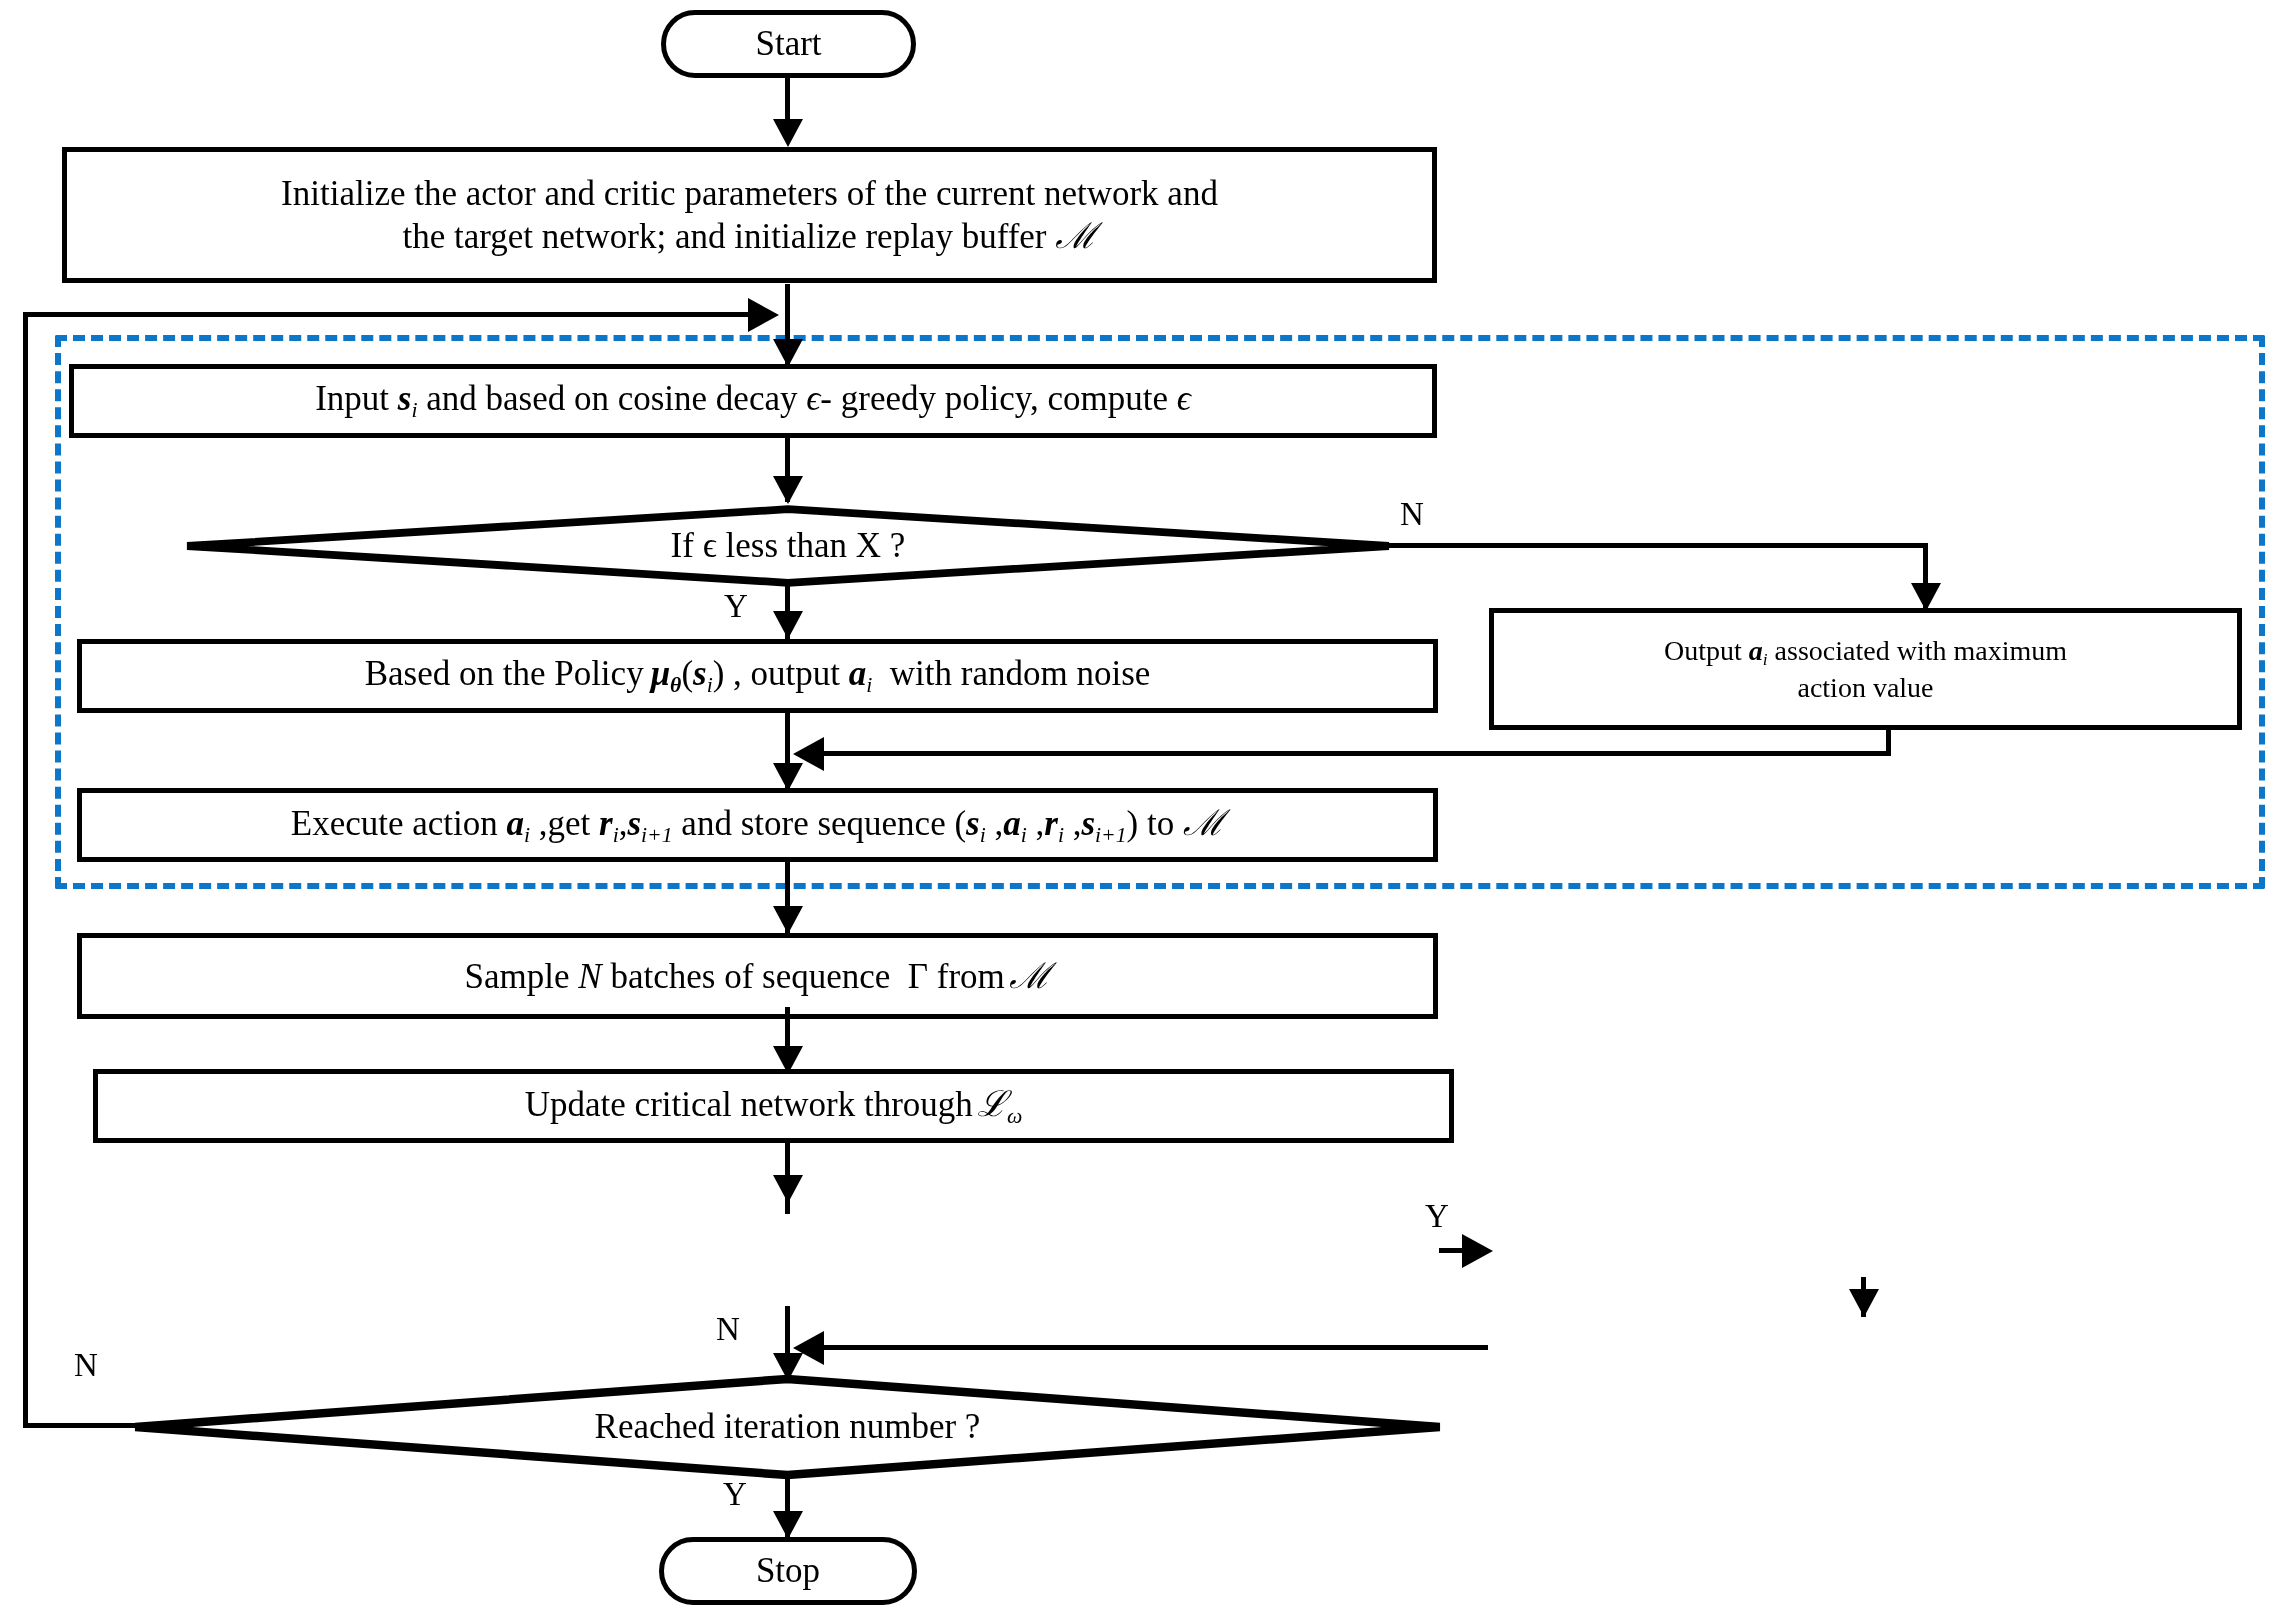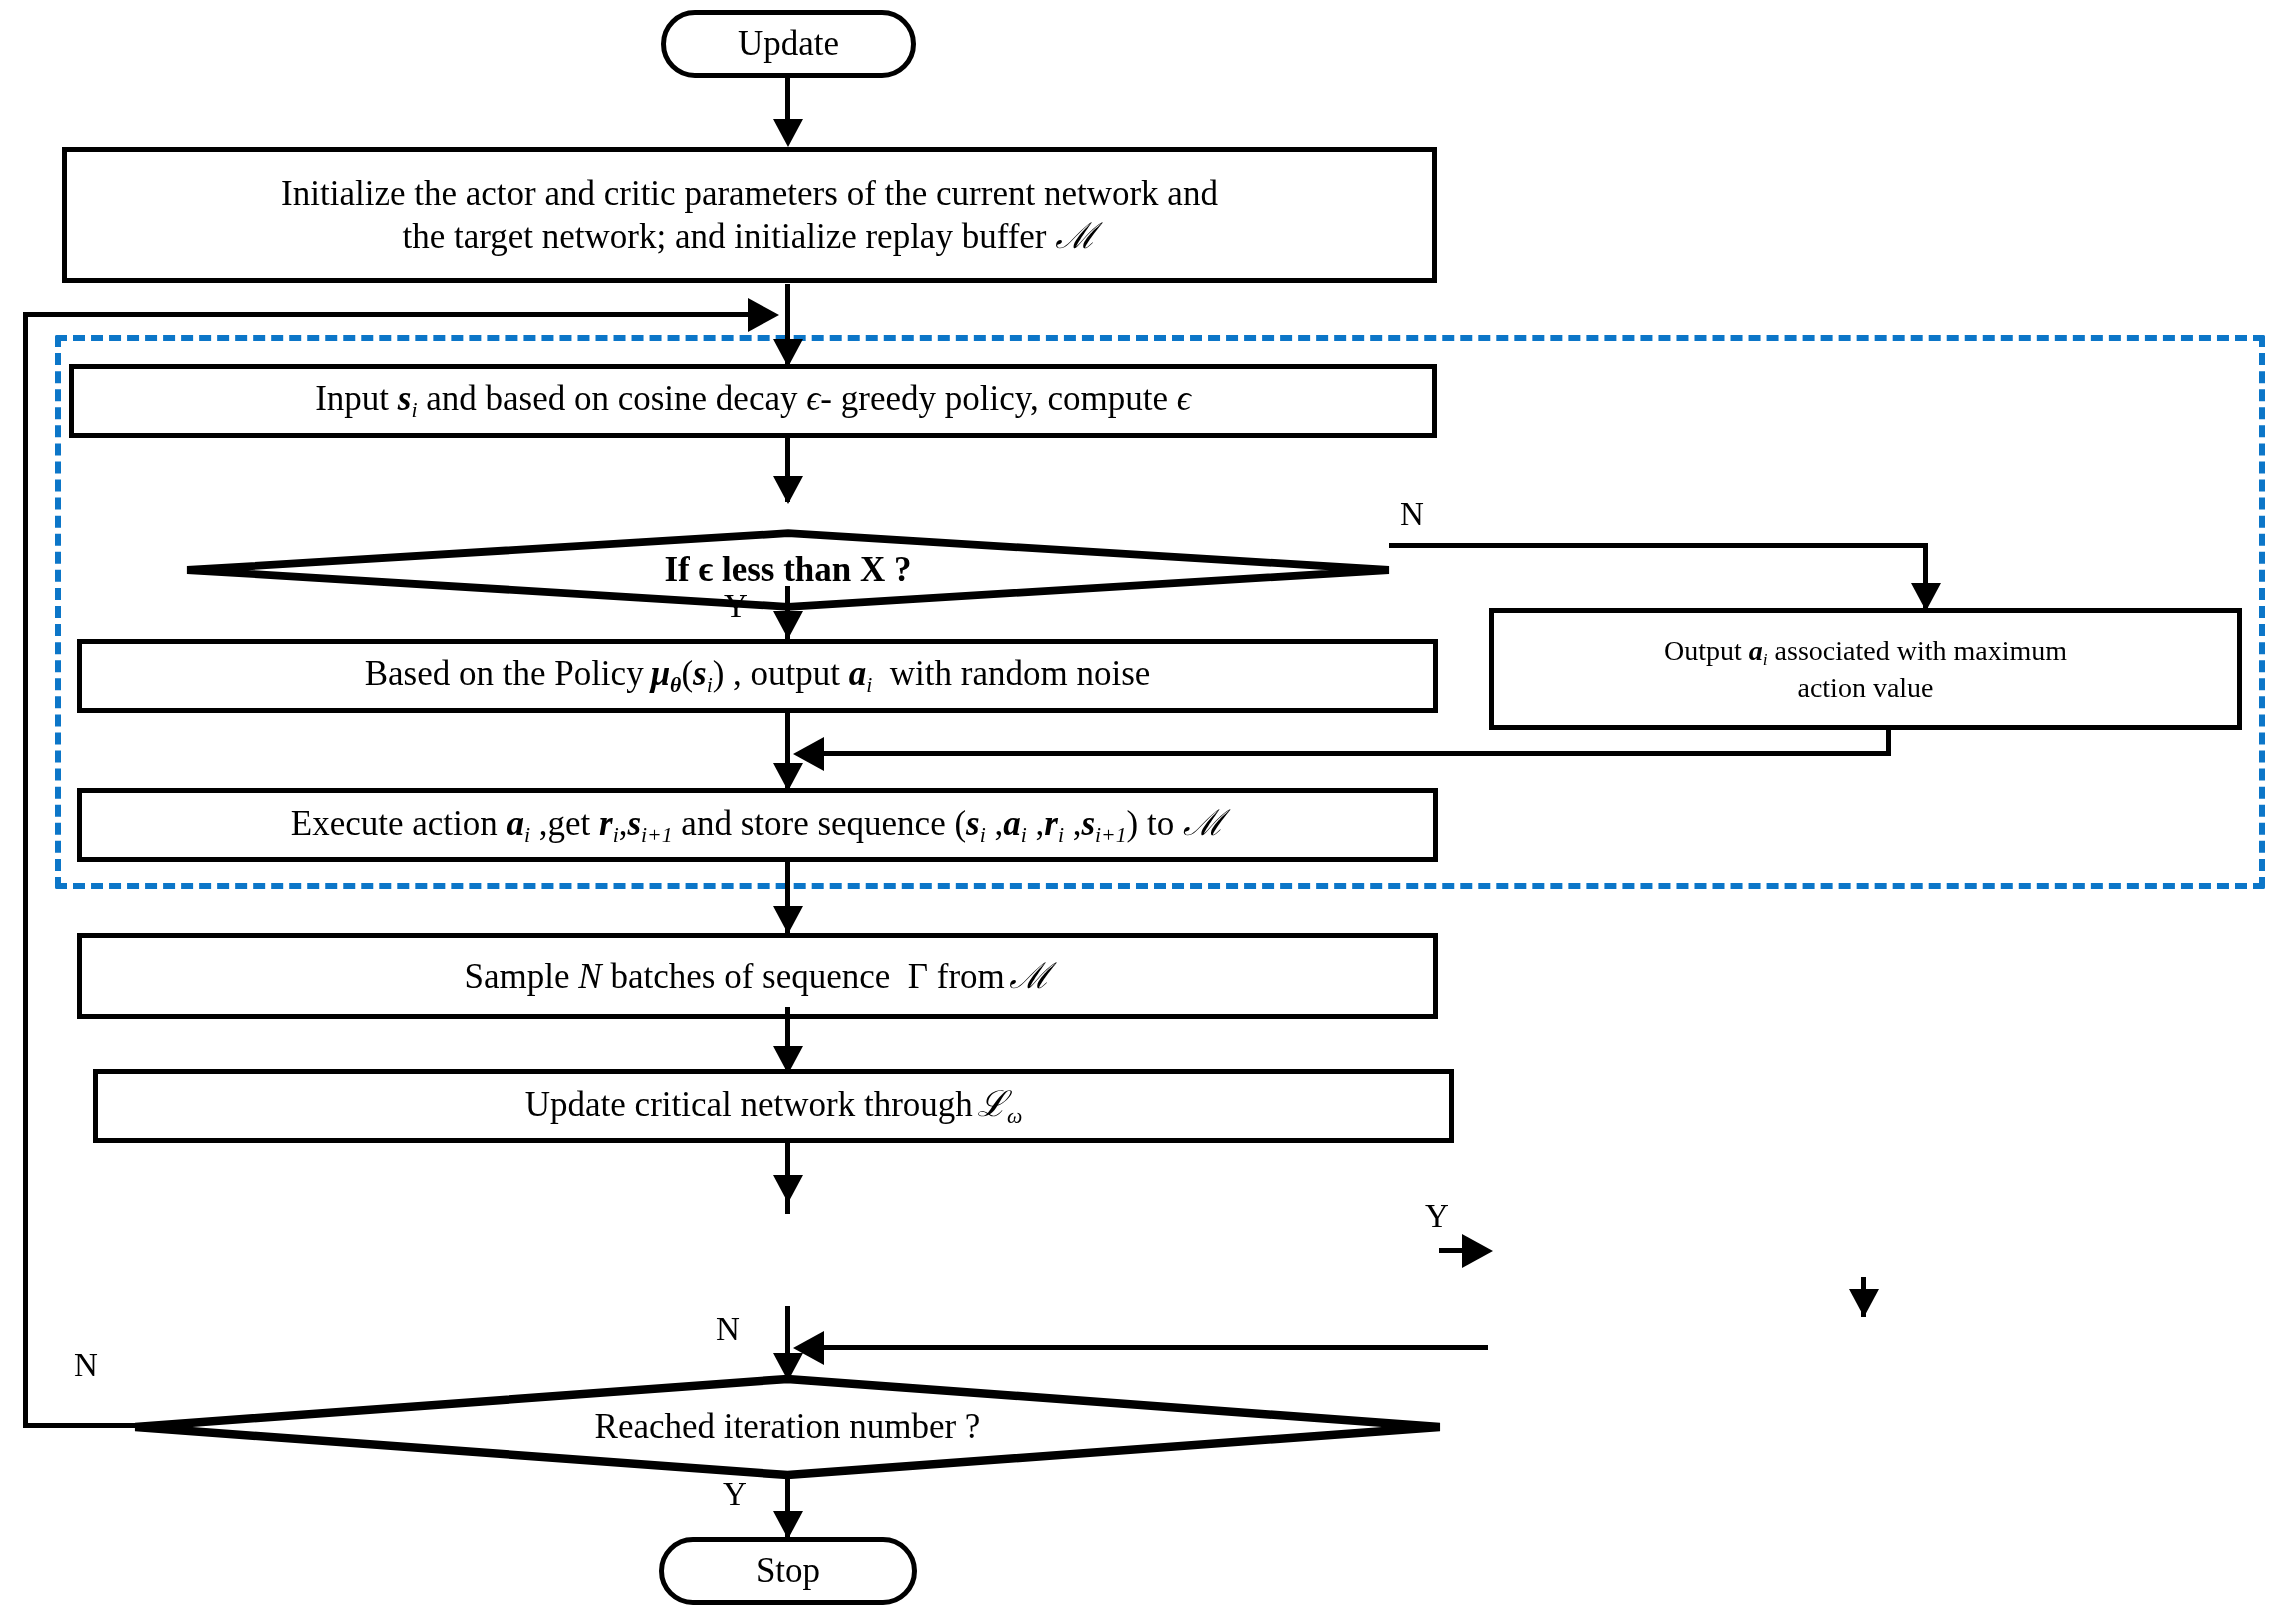--- a/index.html
+++ b/index.html
@@ -43,41 +43,41 @@
   .txt{padding:0 10px;}
 </style>
 </head>
 <body>
 
 <div id="stage">
 
   <div class="dashbox" style="left:55px;top:335px;width:2210px;height:554px;"></div>
 
   <div class="node term t" style="left:661px;top:10px;width:255px;height:68px;">
-    <span class="txt">Update</span>
+    <span class="txt">Start</span>
   </div>
 
   <div class="ln vl" style="left:785px;top:78px;height:45px;"></div>
   <div class="arrow ar-down" style="left:773px;top:119px;"></div>
 
   <div class="node proc t" style="left:62px;top:147px;width:1375px;height:136px;">
     <span class="txt">Initialize the actor and critic parameters of the current network and<br>the target network; and initialize replay buffer <span class="scr">ℳ</span></span>
   </div>
 
   <div class="ln vl" style="left:785px;top:284px;height:85px;"></div>
   <div class="arrow ar-down" style="left:773px;top:339px;"></div>
 
   <div class="node proc t" style="left:69px;top:364px;width:1368px;height:74px;">
     <span class="txt">Input <span class="bi">s</span><span class="sub">i</span> and based on cosine decay <i>ϵ</i>- greedy policy, compute <i>ϵ</i></span>
   </div>
 
   <div class="ln vl" style="left:785px;top:438px;height:64px;"></div>
   <div class="arrow ar-down" style="left:773px;top:476px;"></div>
 
-  <div class="dia-wrap" style="left:181px;top:529px;width:1214px;height:82px;font-weight:bold;">
+  <div class="dia-wrap" style="left:181px;top:505px;width:1214px;height:82px;">
     <svg width="1214" height="82" viewBox="0 0 1712 116">
       <polygon points="6,58 856,6 1706,58 856,110" fill="#fff" stroke="#000" stroke-width="11"></polygon>
     </svg>
     <div class="dia-label t">
       <span>If ϵ less than X ?</span>
     </div>
   </div>
 
   <div class="ln hl" style="left:1389px;top:543px;width:539px;"></div>
   <div class="ln vl" style="left:1923px;top:543px;height:69px;"></div>

